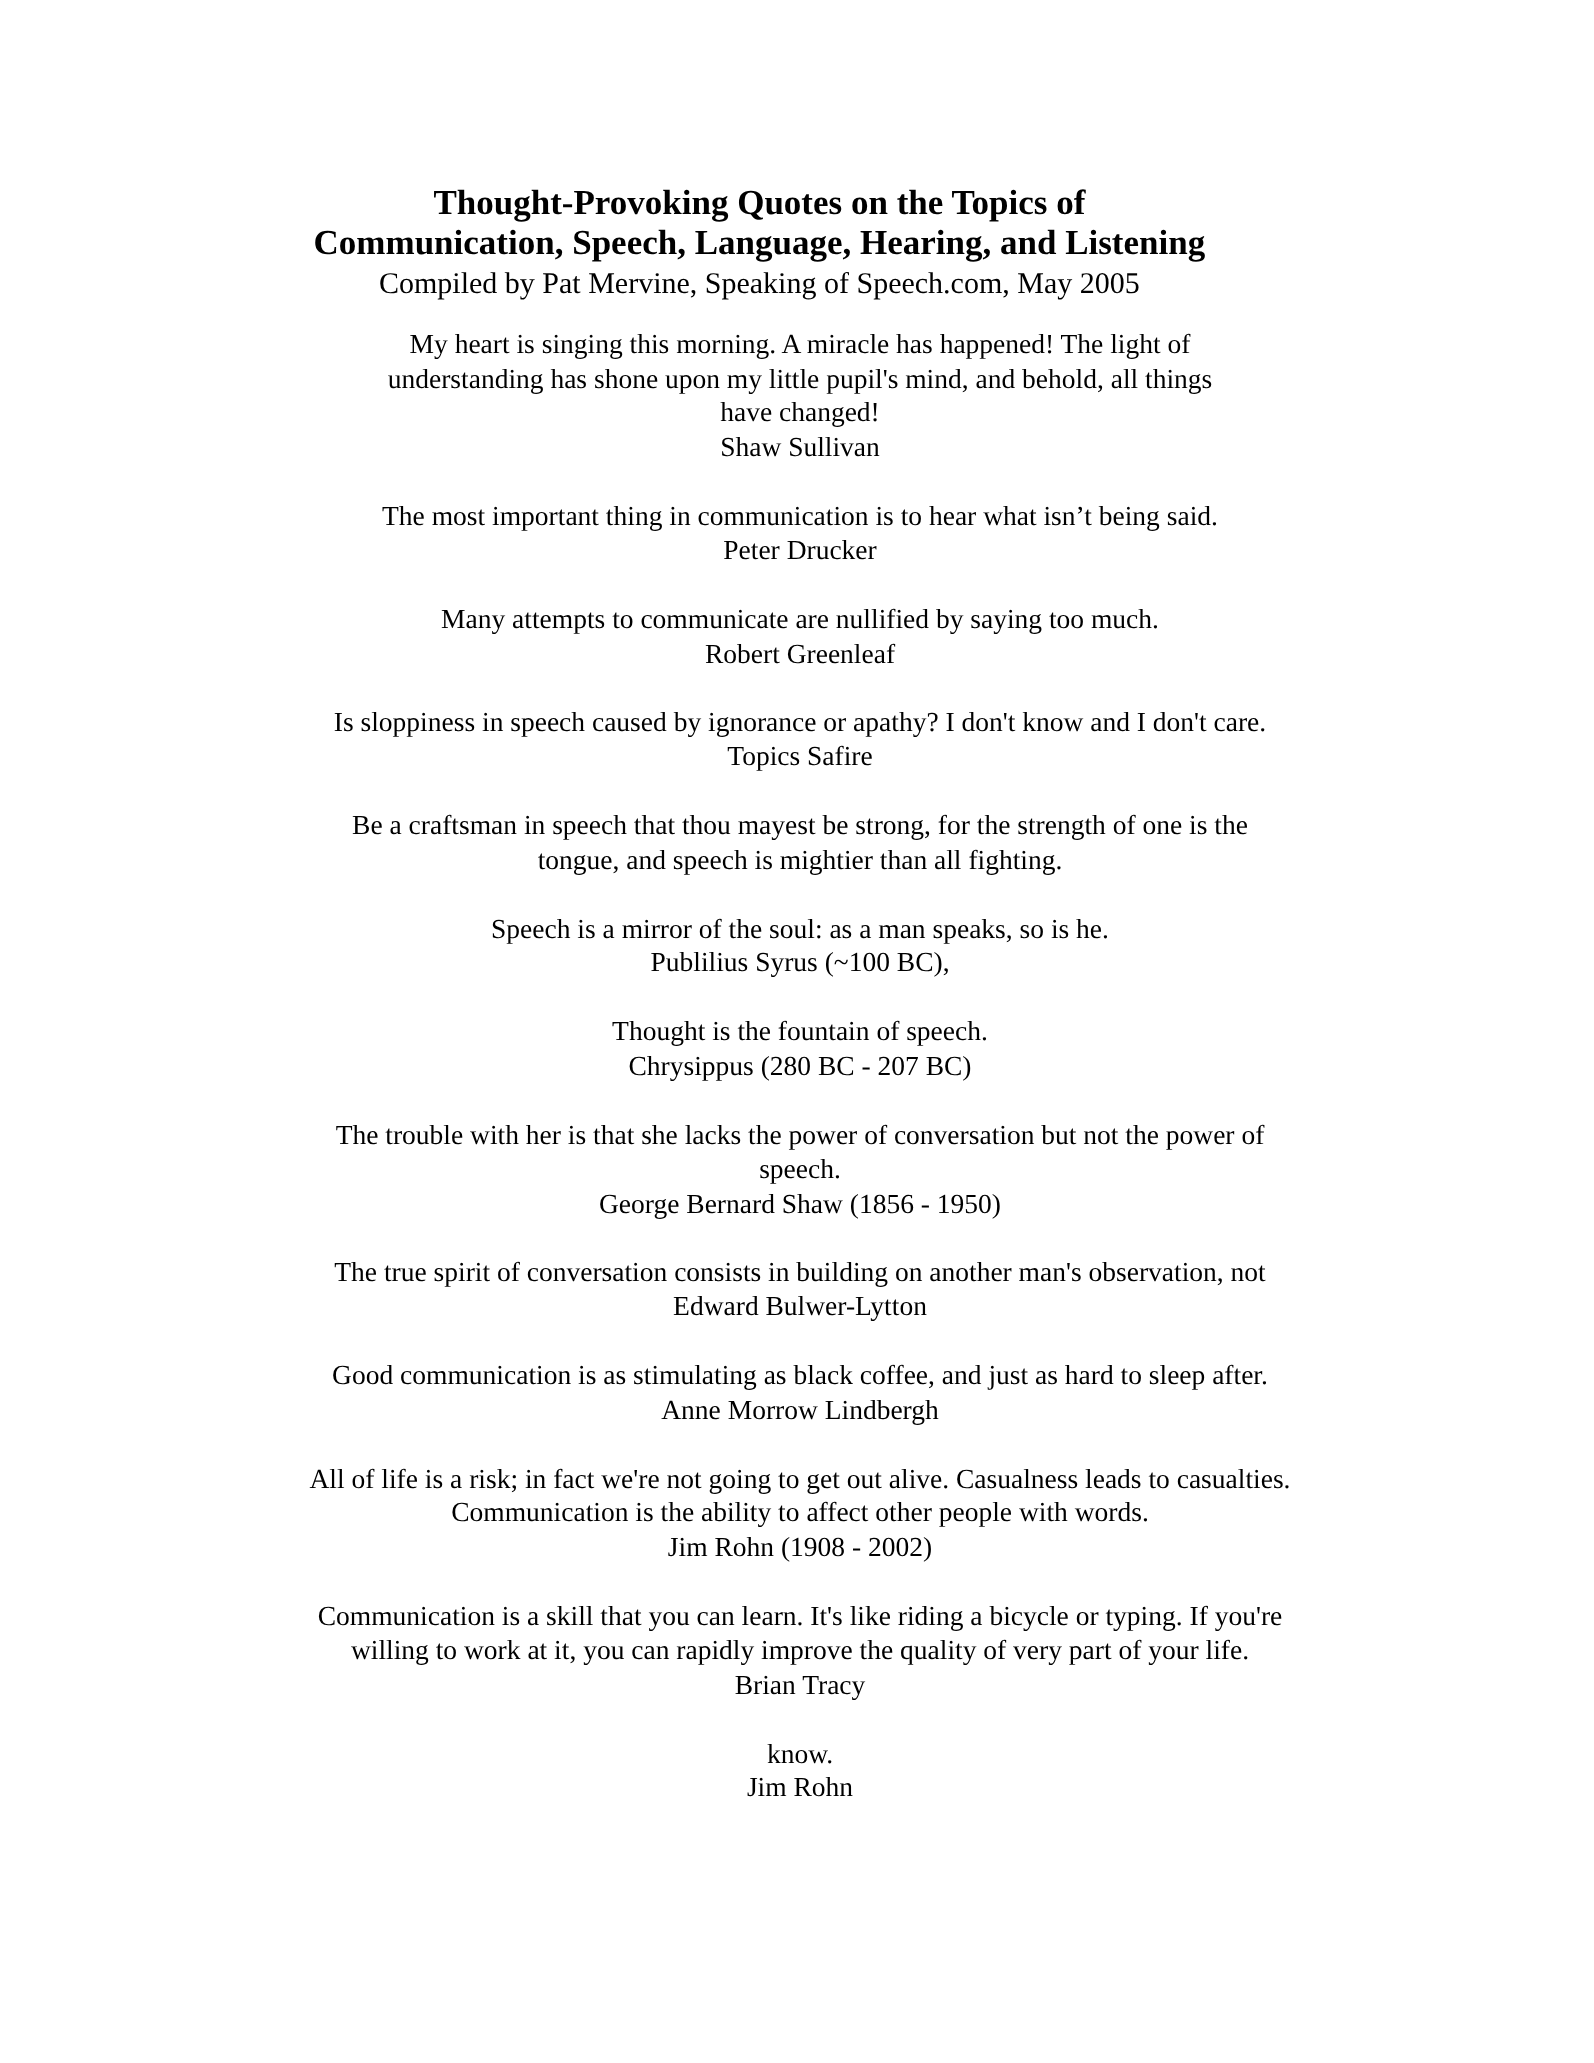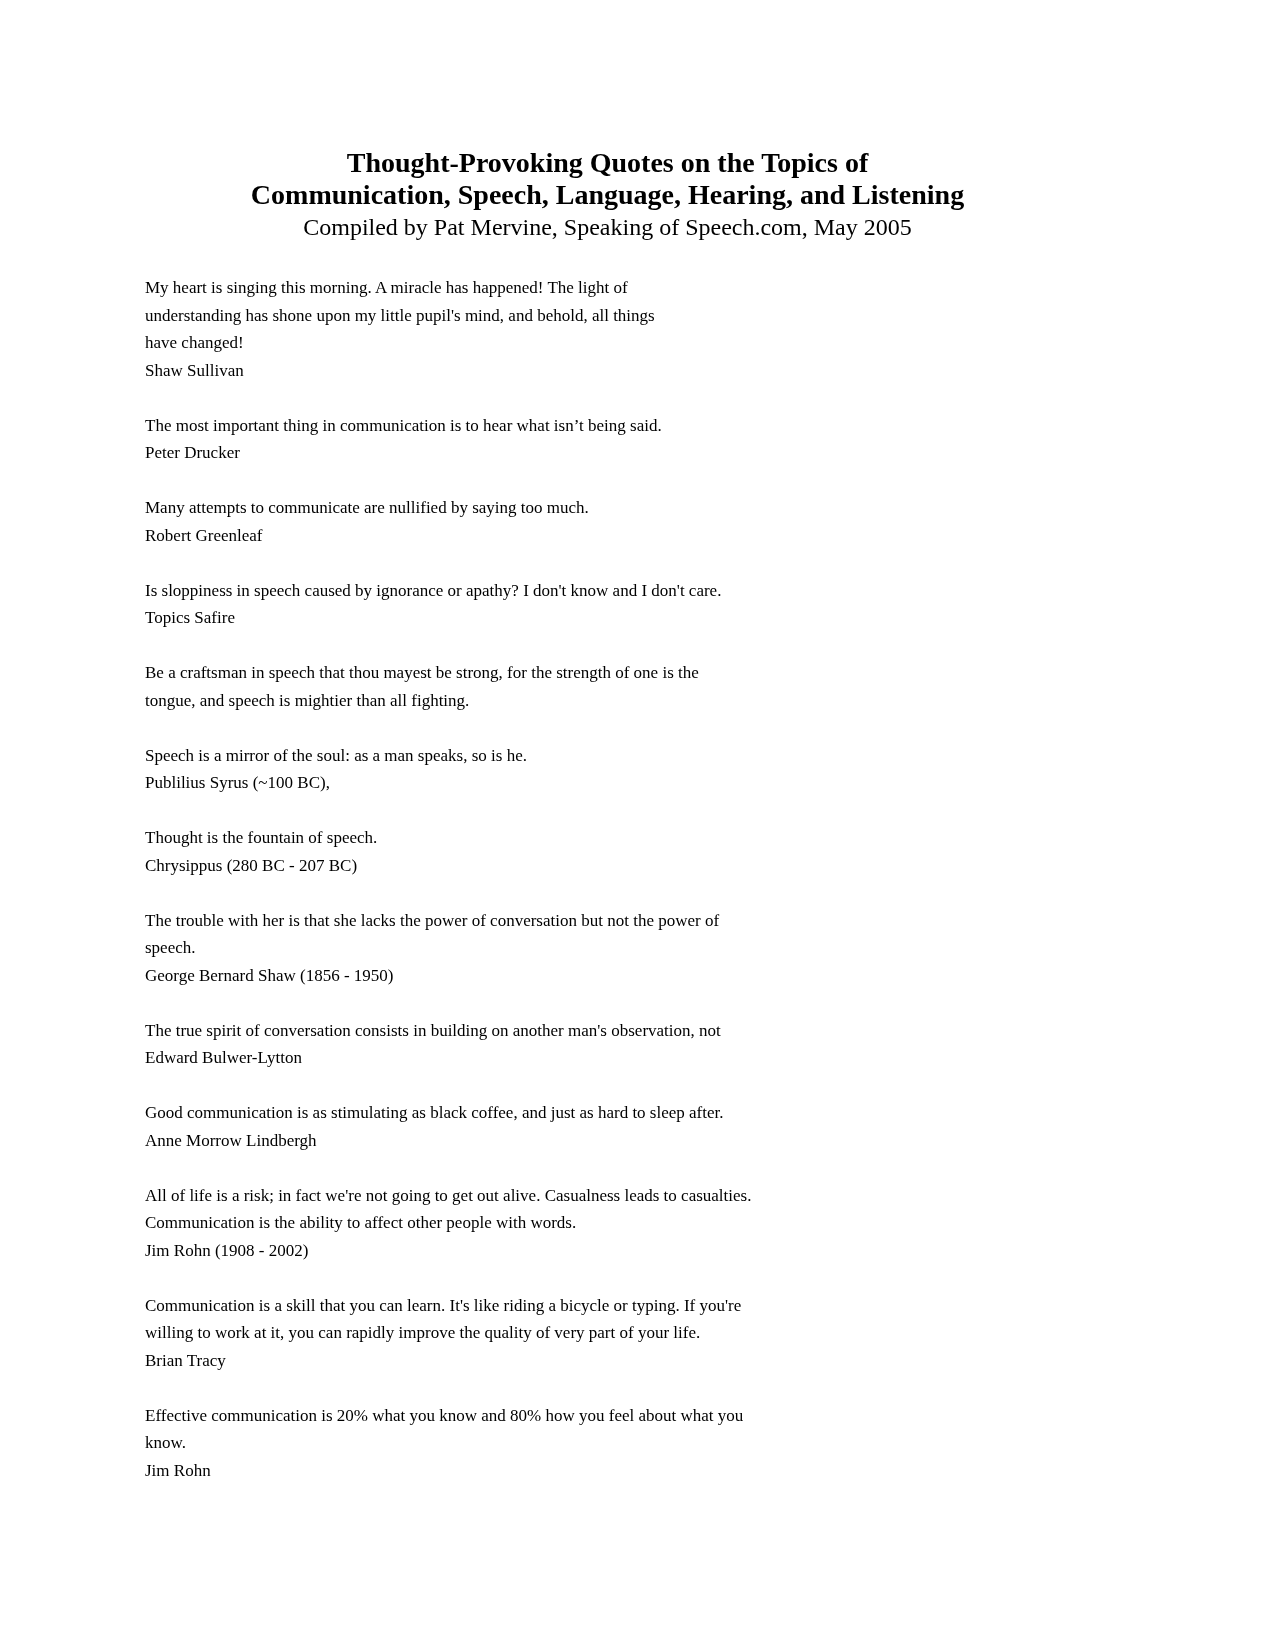--- a/index.html
+++ b/index.html
@@ -17,21 +17,21 @@
     overflow: hidden;
     box-sizing: border-box;
   }
   .content {
     padding: 147px 0 0 145px;
     width: 990px;
   }
   .doc-header {
     width: 925px;
     text-align: center;
-    margin-bottom: 30px;
+    margin-bottom: 17px;
   }
   .title-line {
     font-size: 28px;
     line-height: 32px;
     font-weight: 700;
     white-space: nowrap;
   }
   .byline {
     font-size: 24px;
     line-height: 33px;
@@ -39,23 +39,24 @@
     white-space: nowrap;
   }
   .quotes {
     width: 990px;
   }
   .quote-block {
     margin: 0 0 27.5px 0;
   }
   .quote-line,
   .quote-attribution {
-    font-size: 17px;
+    font-size: 22px;
     line-height: 27.5px;
     white-space: nowrap;
+    text-align: center;
   }
 </style>
 </head>
 <body>
 
 <div class="page">
   <div class="content">
     <header class="doc-header">
       <div class="title-line">Thought-Provoking Quotes on the Topics of</div>
       <div class="title-line">Communication, Speech, Language, Hearing, and Listening</div>
@@ -146,20 +147,19 @@
   <section class="quote-block">
     <div class="quote-text">
             <div class="quote-line">Communication is a skill that you can learn. It's like riding a bicycle or typing. If you're</div>
             <div class="quote-line">willing to work at it, you can rapidly improve the quality of very part of your life.</div>
           </div>
     <div class="quote-attribution">Brian Tracy</div>
   </section>
 
   <section class="quote-block">
     <div class="quote-text">
-            <div class="quote-line">Effective communication is 20% what you know and 80% how you feel about what you</div>
             <div class="quote-line">know.</div>
           </div>
     <div class="quote-attribution">Jim Rohn</div>
   </section>
 </main>
   </div>
 </div>
 
 </body></html>

